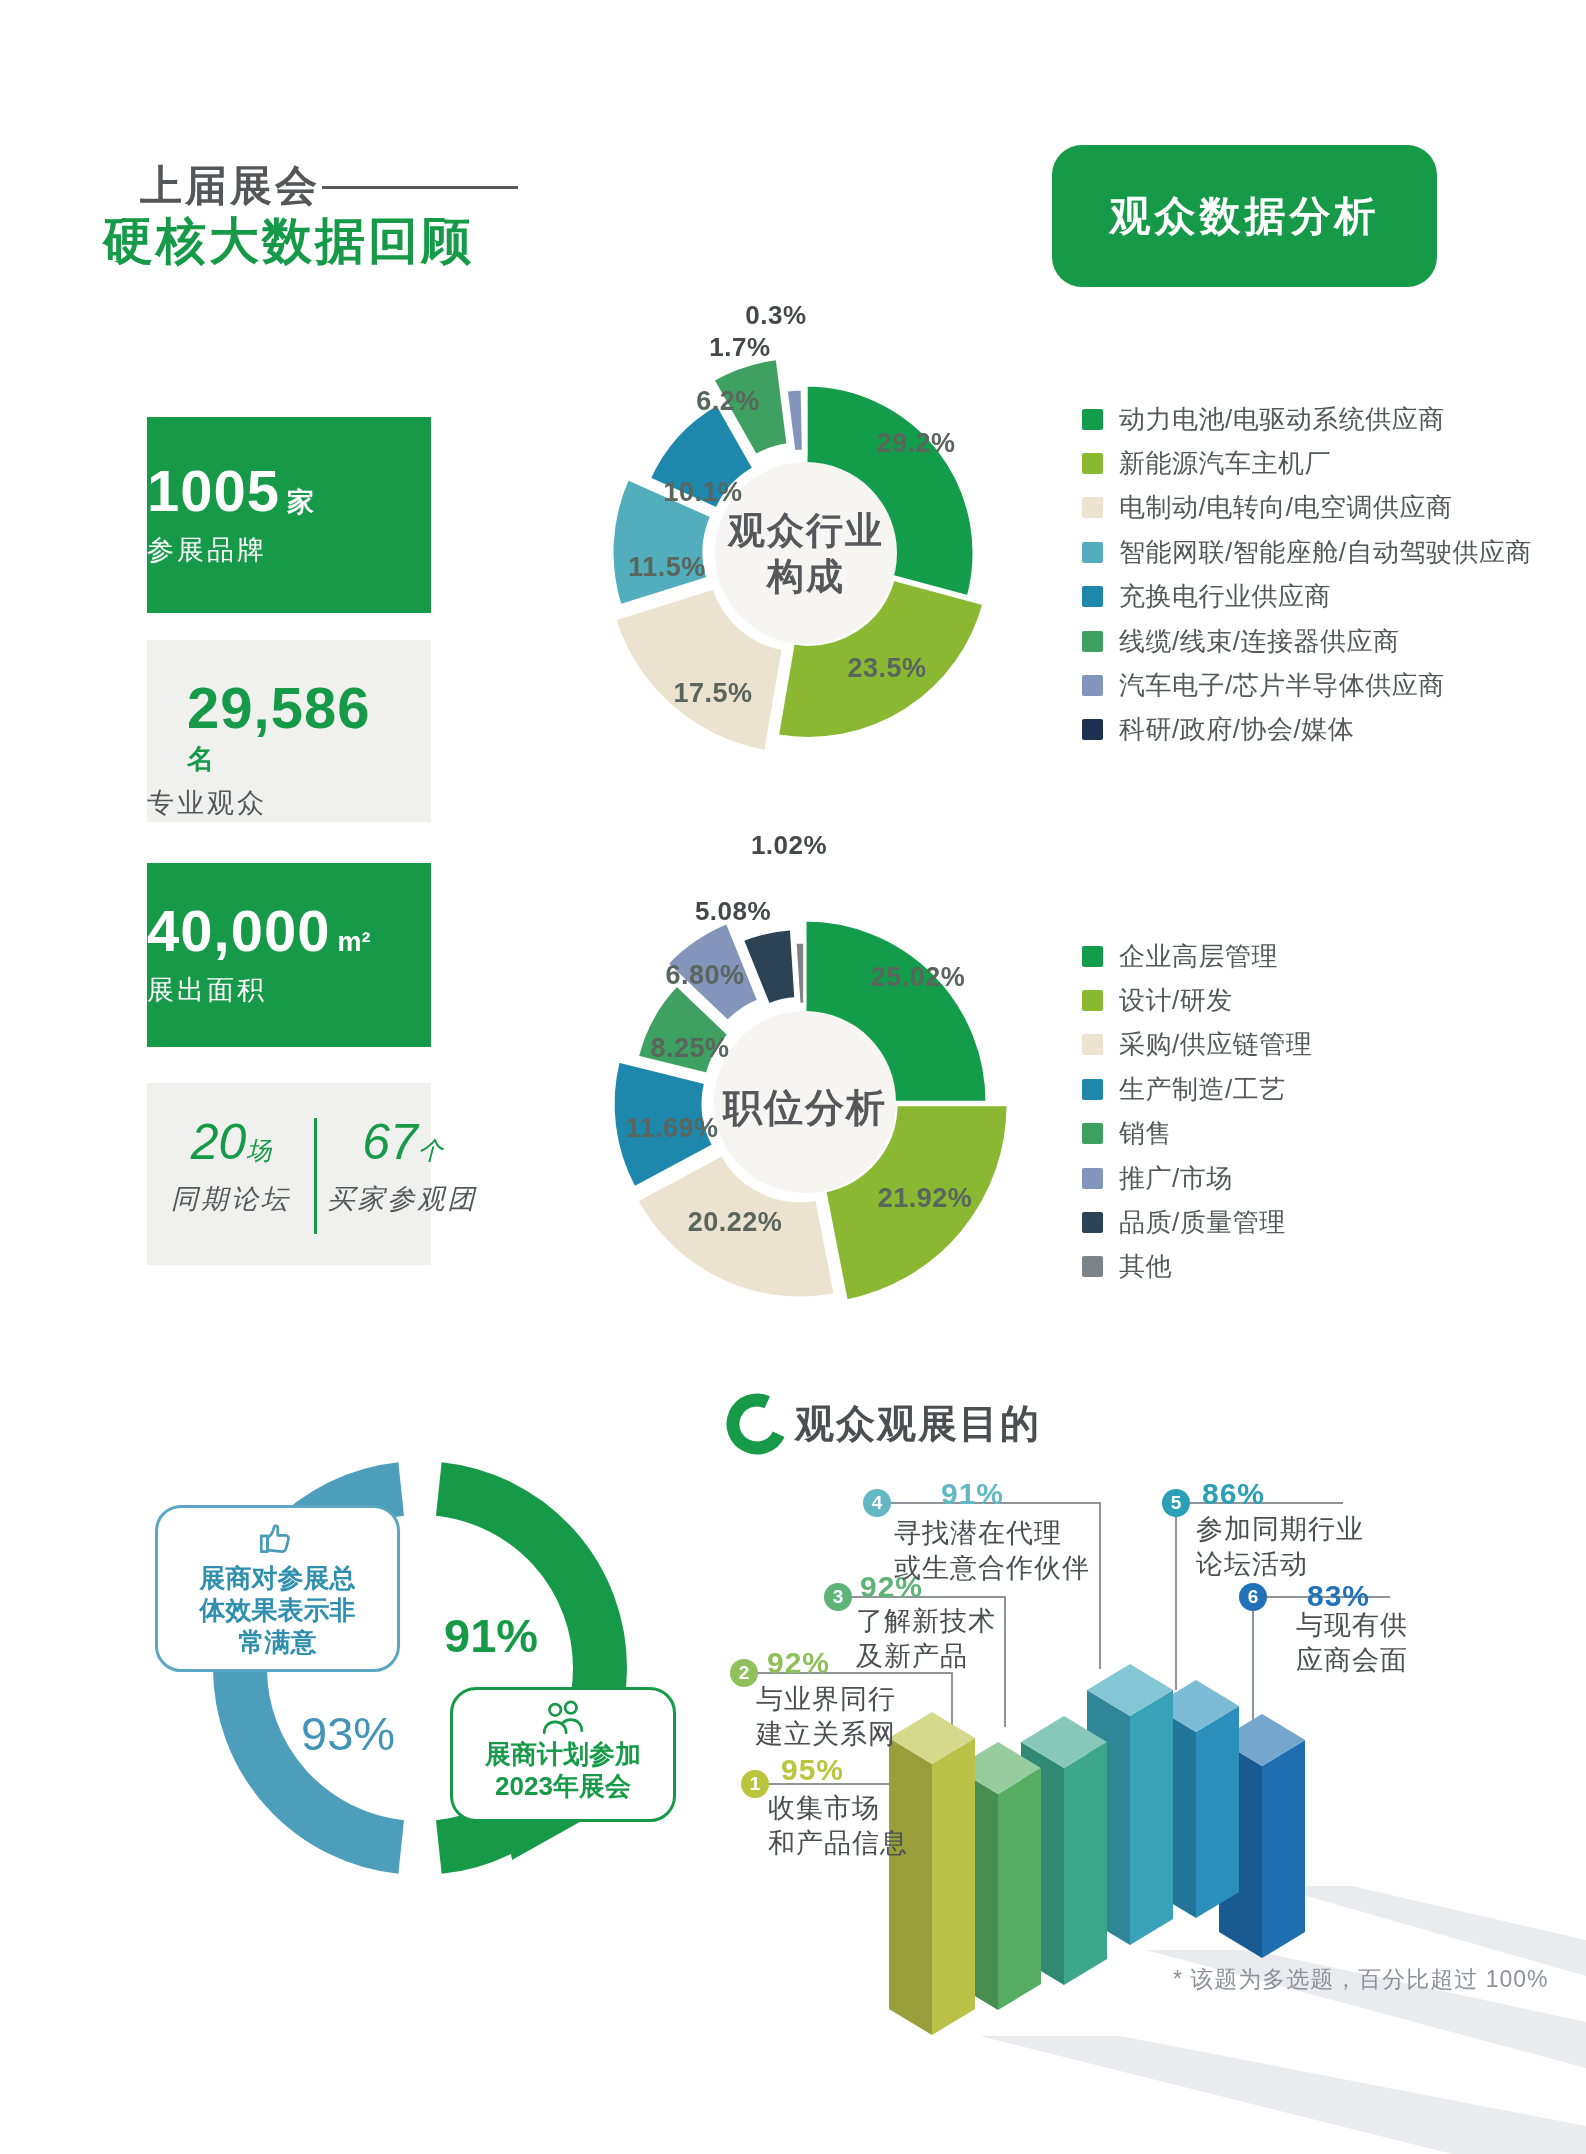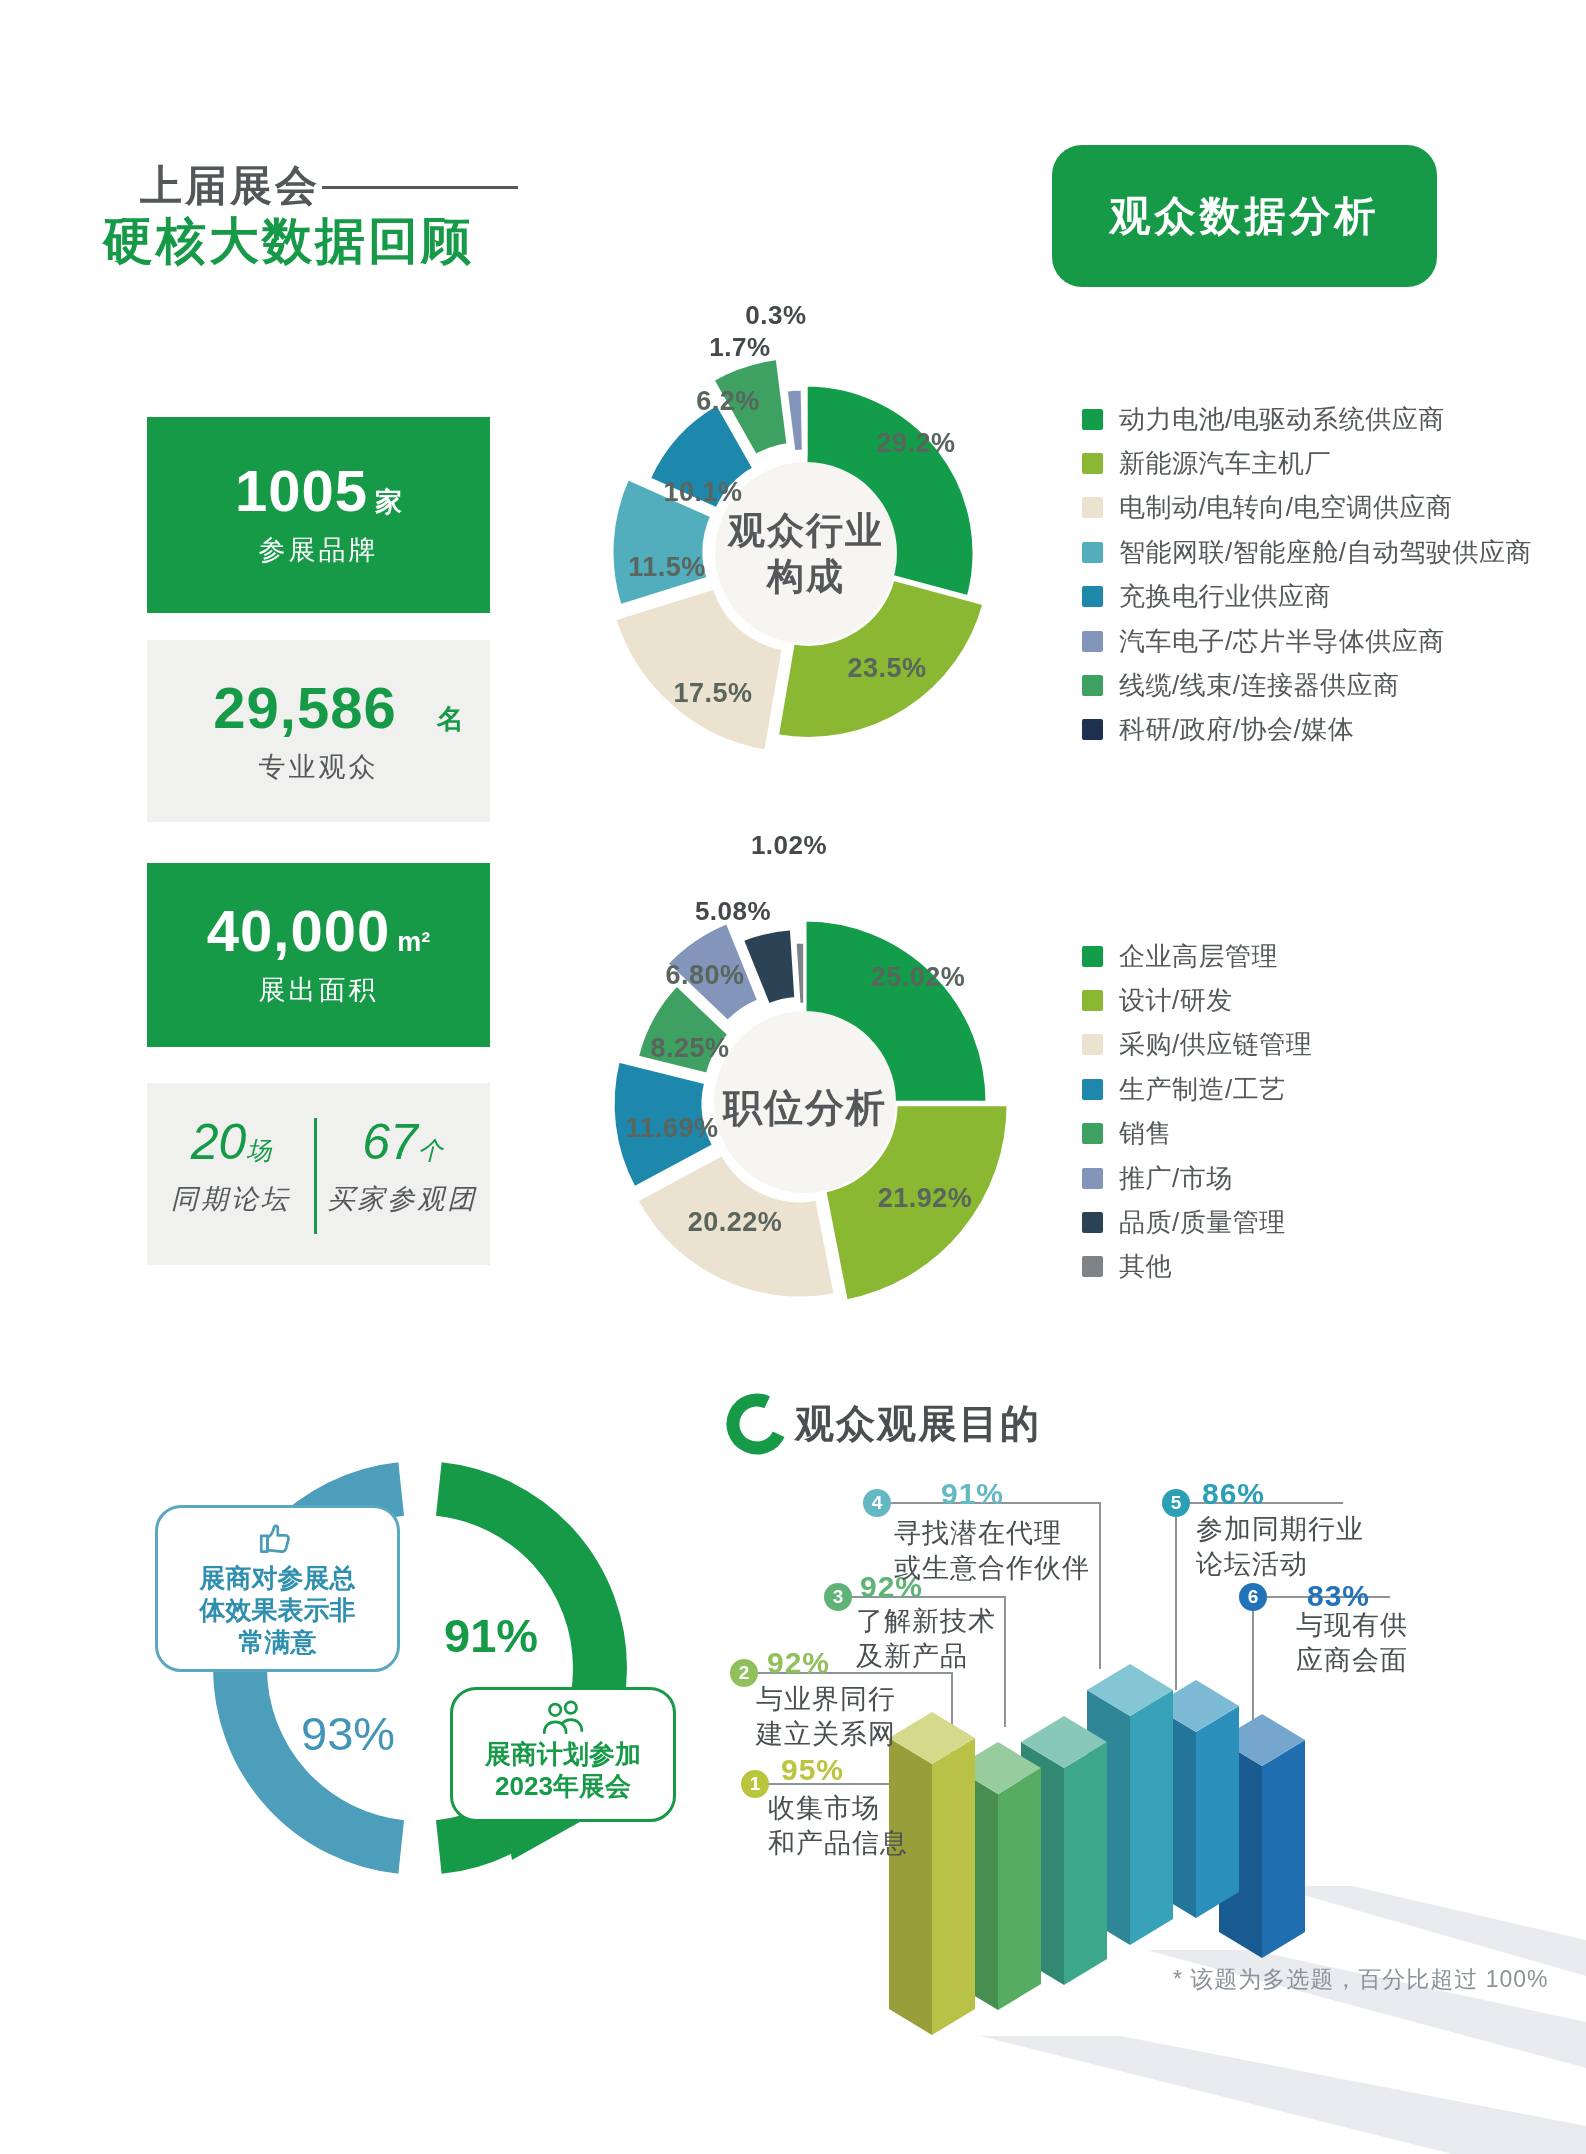--- a/index.html
+++ b/index.html
@@ -8,21 +8,21 @@
   .abs{position:absolute;}
   #gfx{left:0;top:0;z-index:1;}
   .ovl{z-index:2;}
   
   .title-small{left:140px;top:158px;font-size:42px;font-weight:bold;color:#54575a;letter-spacing:3px;}
   .title-rule{left:322px;top:186px;width:196px;height:3px;background:#55585a;}
   .title-main{left:103px;top:208px;font-size:50px;font-weight:bold;color:#169a48;letter-spacing:3px;}
   .badge{left:1052px;top:145px;width:385px;height:142px;background:#169a48;border-radius:30px;
          color:#fff;font-size:41px;font-weight:bold;text-align:center;line-height:142px;letter-spacing:4px;}
   
-  .stat{left:147px;width:343px;text-align:center;box-sizing:border-box;}
+  .stat{left:147px;width:284px;box-sizing:border-box;}
   .stat.green{background:#169a48;color:#fff;}
   .stat.gray{background:#f0f0ee;}
   .stat .big{font-size:58px;font-weight:bold;letter-spacing:1px;}
   .stat .unit{font-size:27px;font-weight:bold;margin-left:7px;}
   .stat.gray .big,.stat.gray .unit{color:#169a48;margin-left:40px;}
   .stat-cap{font-size:27px;margin-top:8px;letter-spacing:3px;}
   .stat.gray .stat-cap{color:#55585a;}
   .s1{top:417px;height:196px;padding-top:40px;}
   .s2{top:640px;height:182px;padding-top:34px;}
   .s3{top:863px;height:184px;padding-top:34px;}
@@ -173,26 +173,26 @@
       </div>
       <div class="lg-row">
         <span class="lg-sq" style="background: rgb(82, 174, 188);"></span>
         <span class="lg-tx">智能网联/智能座舱/自动驾驶供应商</span>
       </div>
       <div class="lg-row">
         <span class="lg-sq" style="background: rgb(30, 135, 172);"></span>
         <span class="lg-tx">充换电行业供应商</span>
       </div>
       <div class="lg-row">
+        <span class="lg-sq" style="background: rgb(62, 161, 97);"></span>
+        <span class="lg-tx">线缆/线束/连接器供应商</span>
+      </div>
+      <div class="lg-row">
         <span class="lg-sq" style="background: rgb(131, 149, 186);"></span>
         <span class="lg-tx">汽车电子/芯片半导体供应商</span>
-      </div>
-      <div class="lg-row">
-        <span class="lg-sq" style="background: rgb(62, 161, 97);"></span>
-        <span class="lg-tx">线缆/线束/连接器供应商</span>
       </div>
       <div class="lg-row">
         <span class="lg-sq" style="background: rgb(30, 48, 80);"></span>
         <span class="lg-tx">科研/政府/协会/媒体</span>
       </div>
     </div>
   <div id="legend2" class="abs ovl legend lg2">
       <div class="lg-row">
         <span class="lg-sq" style="background: rgb(19, 156, 73);"></span>
         <span class="lg-tx">企业高层管理</span>

